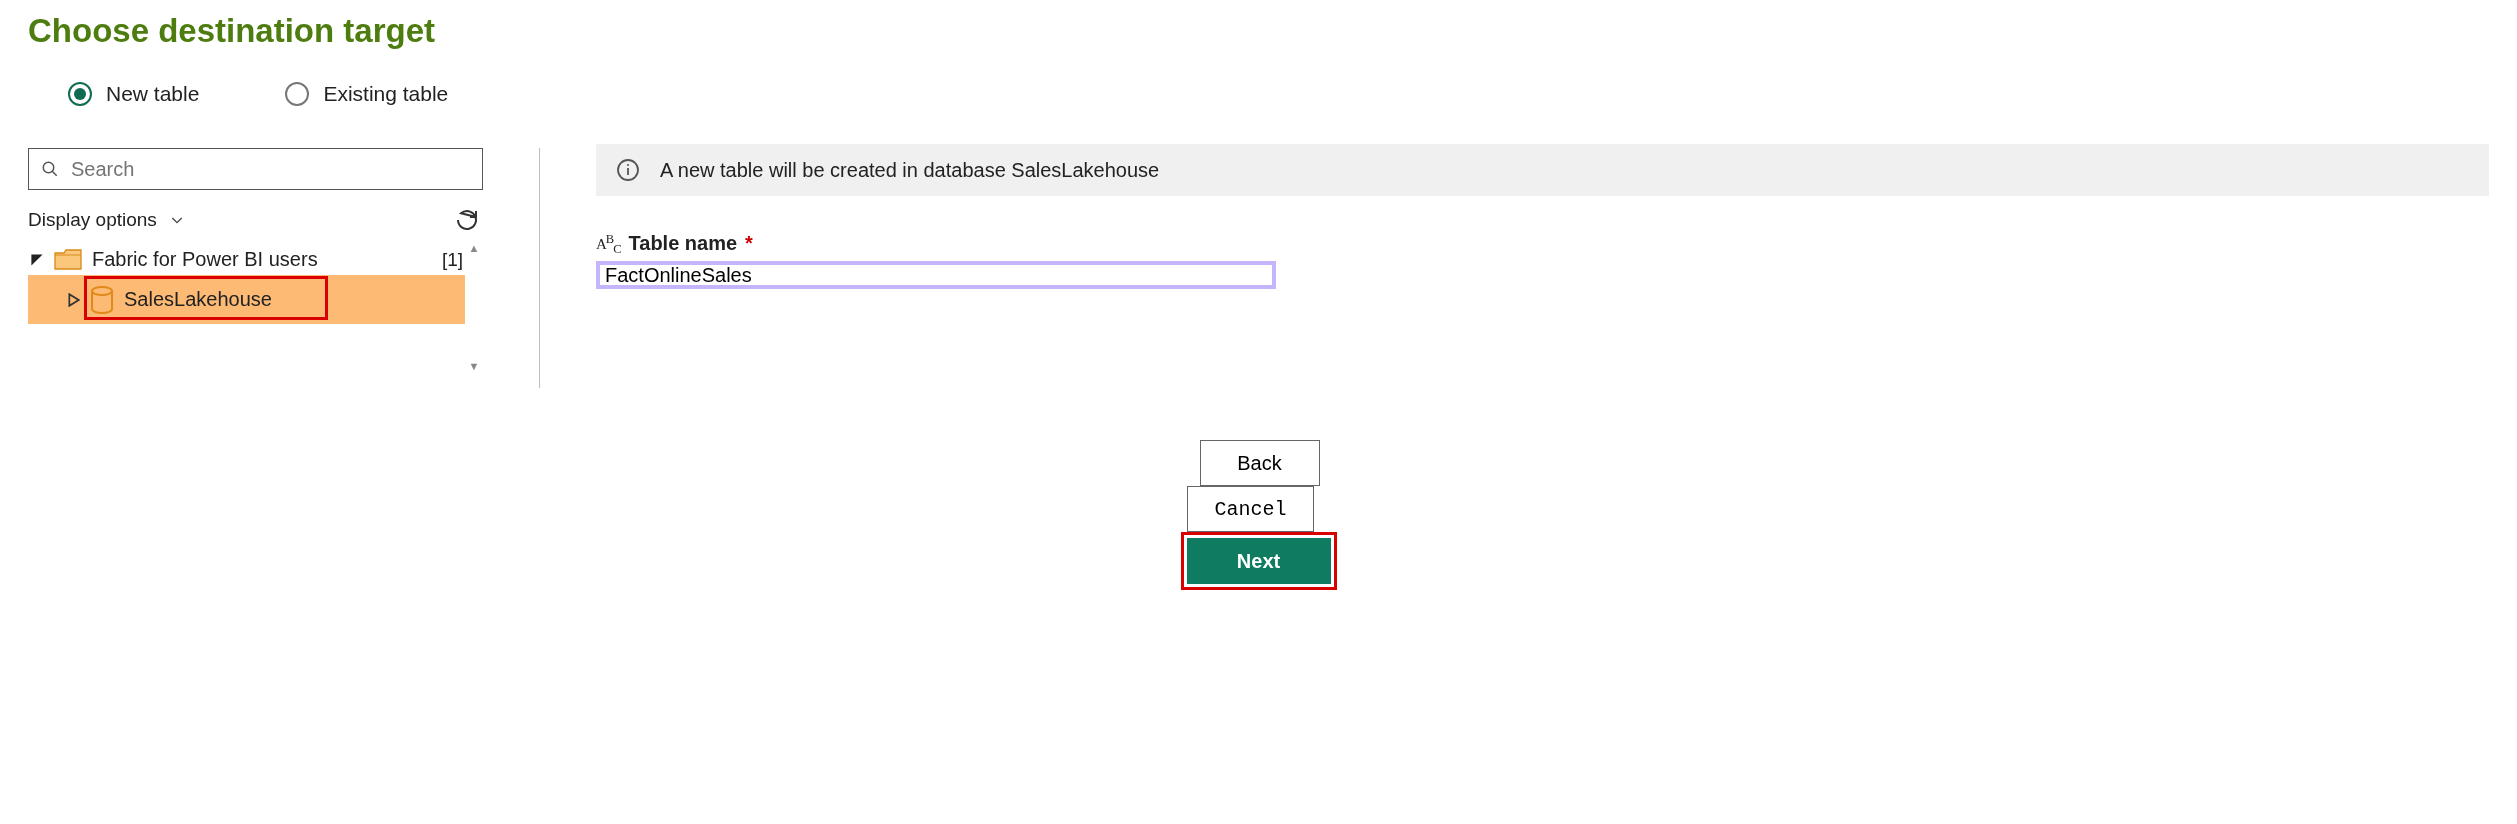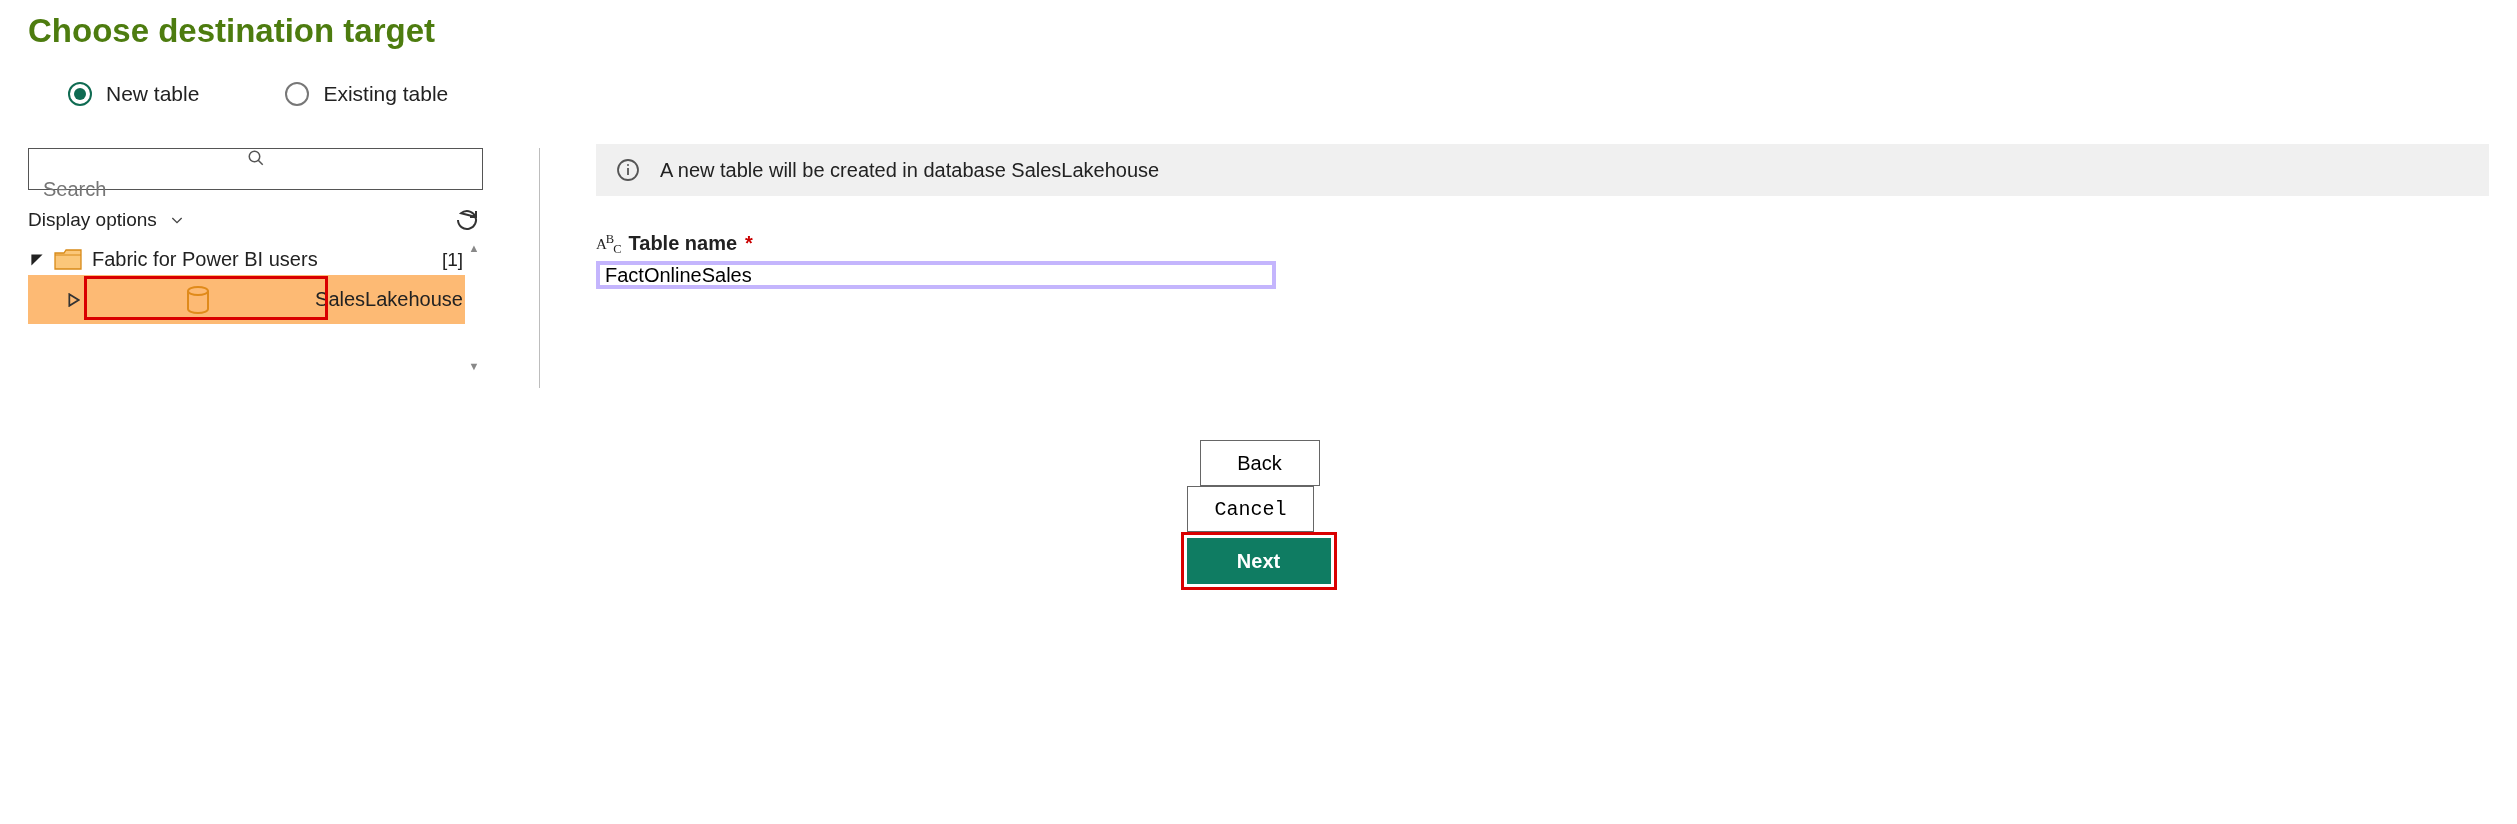--- a/index.html
+++ b/index.html
@@ -45,41 +45,39 @@
   .right-pane { flex: 1; }
 
   .search-wrap {
     border: 1px solid #555;
     height: 42px;
     display: flex;
     align-items: center;
     gap: 10px;
     padding: 0 12px;
     margin-bottom: 14px;
-    flex-direction: column;
   }
   .search-wrap input {
     border: none; outline: none; font-size: 20px; width: 100%;
     background: transparent; font-family: inherit;
   }
   .do-row {
     display: flex; align-items: center; justify-content: space-between;
     margin-bottom: 6px;
   }
   .do-left { display: flex; align-items: center; gap: 12px; font-size: 19px; cursor: pointer; }
   .refresh-btn { cursor: pointer; padding: 4px; }
 
   .tree {
     margin-top: 2px;
   }
   .tree-row {
     display: flex; align-items: center; gap: 10px;
     padding: 4px 2px; font-size: 20px;
     position: relative;
-    justify-content: space-between;
   }
   .tree-row .folder-name { flex: 1; }
   .tree-row .count { font-size: 19px; }
   .tree-row.child {
     background: #fdba74;
     padding-left: 40px;
     height: 49px;
   }
   .highlight-box {
     position: absolute;

